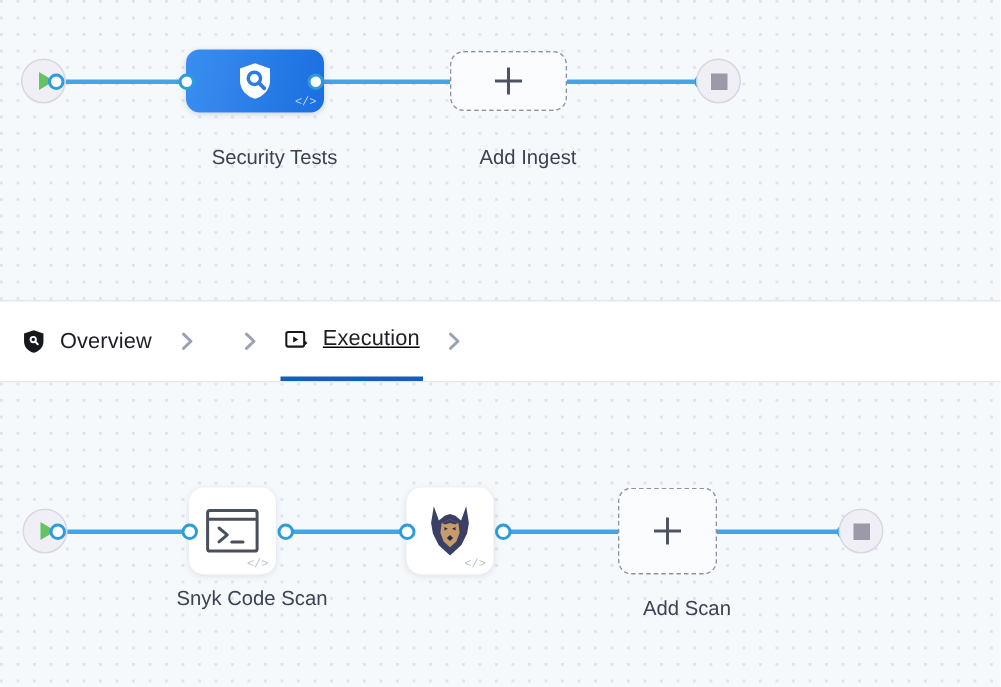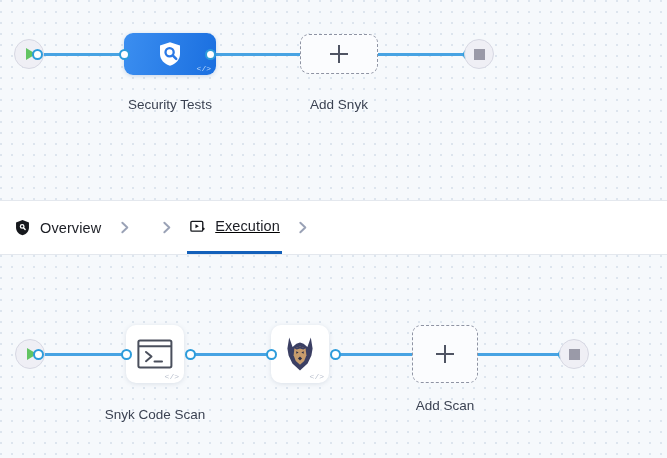--- a/index.html
+++ b/index.html
@@ -151,20 +151,21 @@
   .plus::before { left: 8px; top: 0; width: 2px; height: 18px; }
   .plus::after  { top: 8px; left: 0; height: 2px; width: 18px; }
 
   .caption {
     position: absolute;
     text-align: center;
     font-size: 13.5px;
     color: #3b4252;
     line-height: 19px;
     white-space: pre-line;
+    margin-left: 13px;
   }
 
   .dog { width: 34px; height: 36px; display: block; }
   .shield-ico { width: 24px; height: 26px; display: block; }
   .term-ico { width: 36px; height: 30px; display: block; }
 </style>
 </head>
 <body>
 
 <div class="canvas" id="stage-canvas">
@@ -192,21 +193,21 @@
   </div>
   <div class="port" style="left:119px; top:49px;"></div>
   <div class="port" style="left:205px; top:49px;"></div>
   <div class="caption" style="left:110px; top:95px; width:120px;">Security Tests</div>
 
   <div class="node" style="left:300px; top:34px;">
     <div class="add-box" style="width:78px; height:40px;">
       <div class="plus"></div>
     </div>
   </div>
-  <div class="caption" style="left:279px; top:95px; width:120px;">Add Snyk</div>
+  <div class="caption" style="left:279px; top:95px; width:120px;">Add Ingest</div>
 
   <div class="port" style="left:463px; top:49px;"></div>
   <div class="node" style="left:464px; top:39px;">
     <div class="endcap">
       <div class="stop-sq"></div>
     </div>
   </div>
 </div>
 
 <div class="tabbar">
@@ -270,21 +271,21 @@
         <rect x="1.4" y="1.4" width="33" height="27" rx="1.6" fill="#ffffff" stroke="#4a4f5c" stroke-width="2"></rect>
         <path d="M1.4 7.2 H34.4" stroke="#4a4f5c" stroke-width="2"></path>
         <path d="M9 13 L14.5 17.6 L9 22.2" fill="none" stroke="#4a4f5c" stroke-width="2" stroke-linecap="round" stroke-linejoin="round"></path>
         <path d="M17.5 22.4 H25" stroke="#4a4f5c" stroke-width="2" stroke-linecap="round"></path>
       </svg>
       <span class="codetag">&lt;/&gt;</span>
     </div>
   </div>
   <div class="port" style="left:121px; top:94px;"></div>
   <div class="port" style="left:185px; top:94px;"></div>
-  <div class="caption" style="left:95px; top:150px; width:120px;">Snyk Code Scan</div>
+  <div class="caption" style="left:95px; top:134px; width:120px;">Snyk Code Scan</div>
 
   <div class="node" style="left:271px; top:70px;">
     <div class="step-box">
       <svg class="dog" viewBox="0 0 34 36">
         <path d="M6.2 1.5 L9.6 11 L13.4 7.8 L17 6.6 L20.6 7.8 L24.4 11 L27.8 1.5 L29.6 12.6 L28.4 19.6 L24.6 27.4 L17 34.4 L9.4 27.4 L5.6 19.6 L4.4 12.6 Z" fill="#3b3f63"></path>
         <path d="M11.4 12.6 L17 10.4 L22.6 12.6 L23.4 19.2 L21.2 25 L17 28.8 L12.8 25 L10.6 19.2 Z" fill="#c79c6d"></path>
         <path d="M13.3 15.3 L15.6 16.5 L13.3 17.7 Z" fill="#2a2d47"></path>
         <path d="M20.7 15.3 L18.4 16.5 L20.7 17.7 Z" fill="#2a2d47"></path>
         <path d="M17 20.6 L19.1 22.6 L17 24.6 L14.9 22.6 Z" fill="#2a2d47"></path>
         <path d="M11.4 12.6 L17 10.4 L22.6 12.6 L20.3 13.6 L17 12.6 L13.7 13.6 Z" fill="#3b3f63"></path>

